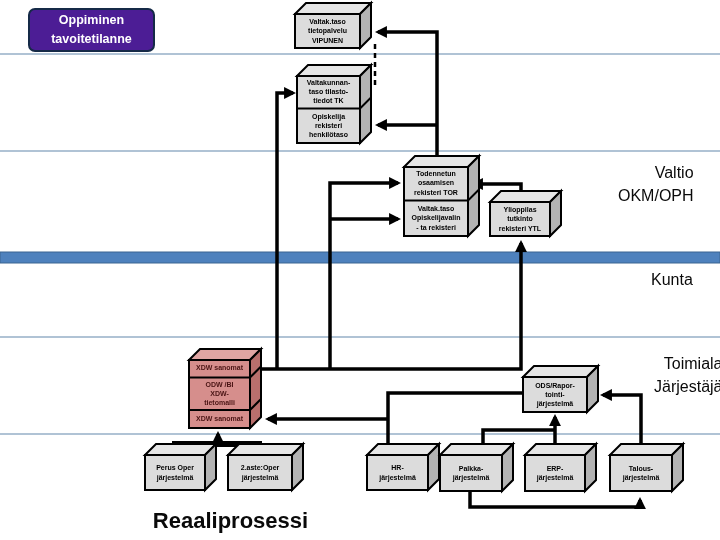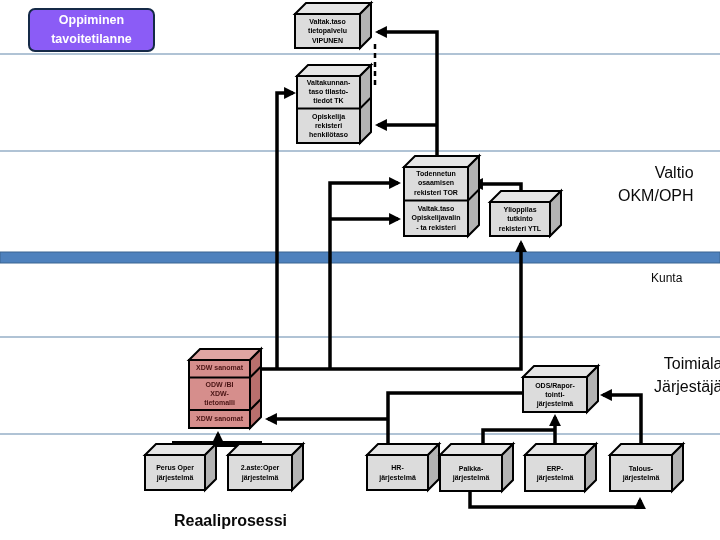--- a/index.html
+++ b/index.html
@@ -4,27 +4,27 @@
 <style>
   html,body{margin:0;padding:0;background:#fff;}
   .slide{position:relative;width:720px;height:540px;background:#ffffff;overflow:hidden;
          font-family:"Liberation Sans",sans-serif;}
   .slide svg{position:absolute;left:0;top:0;}
   .txt{position:absolute;display:flex;align-items:center;justify-content:center;
        text-align:center;white-space:pre-line;pointer-events:none;}
   .bt{font-size:7px;line-height:1.3;font-weight:600;color:#000;}
   .bt-pink{color:#4A1414;}
   .title-box{position:absolute;left:28px;top:8px;width:123px;height:40px;
-       background:#8b5cf6;border:2px solid #152A47;border-radius:7px;
+       background:#4c1d95;border:2px solid #152A47;border-radius:7px;
        color:#ffffff;font-weight:700;font-size:12.5px;line-height:1.5;
        display:flex;align-items:center;justify-content:center;text-align:center;white-space:pre-line;}
   .lbl{font-weight:400;color:#0a0a0a;text-align:right;justify-content:flex-start;align-items:flex-start;margin-left:10px;}
   .lbl-big{font-size:16px;line-height:1.45;}
-  .lbl-mid{font-size:12px;}
-  .proc{font-weight:600;font-size:16px;color:#0a0a0a;justify-content:center;}
+  .lbl-mid{font-size:16px;}
+  .proc{font-weight:600;font-size:22px;color:#0a0a0a;justify-content:center;}
 </style>
 </head>
 <body>
 
 <div class="slide">
 
   <svg width="720" height="540" viewBox="0 0 720 540">
     <defs>
       <marker id="ah" viewBox="0 0 10 10" refX="7.5" refY="5" markerWidth="3.4" markerHeight="3.4" orient="auto">
         <path d="M0,0 L10,5 L0,10 Z" fill="#000"></path>

